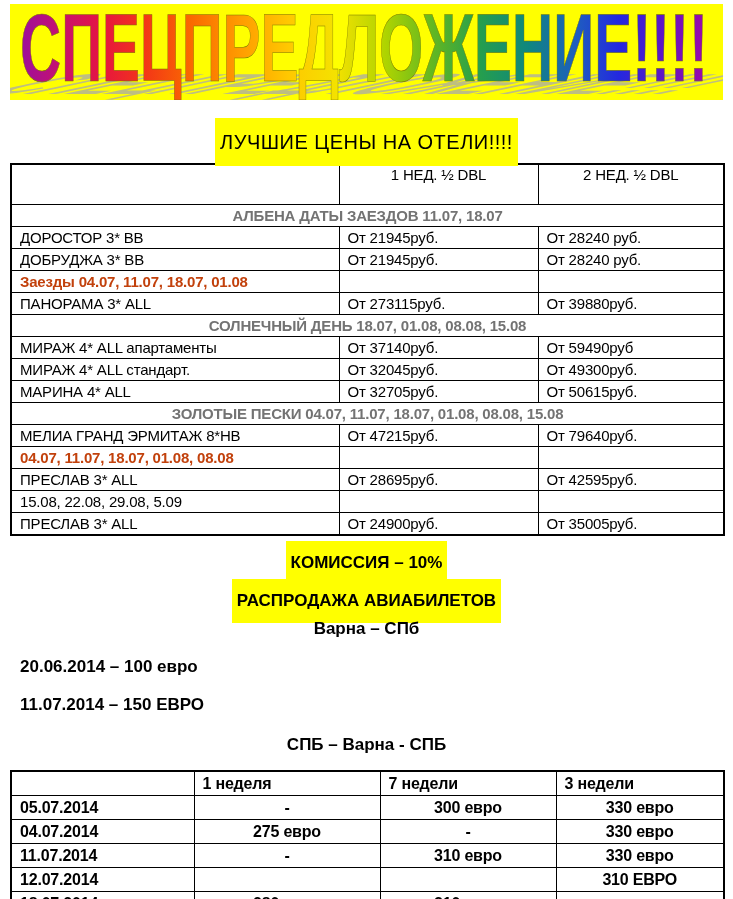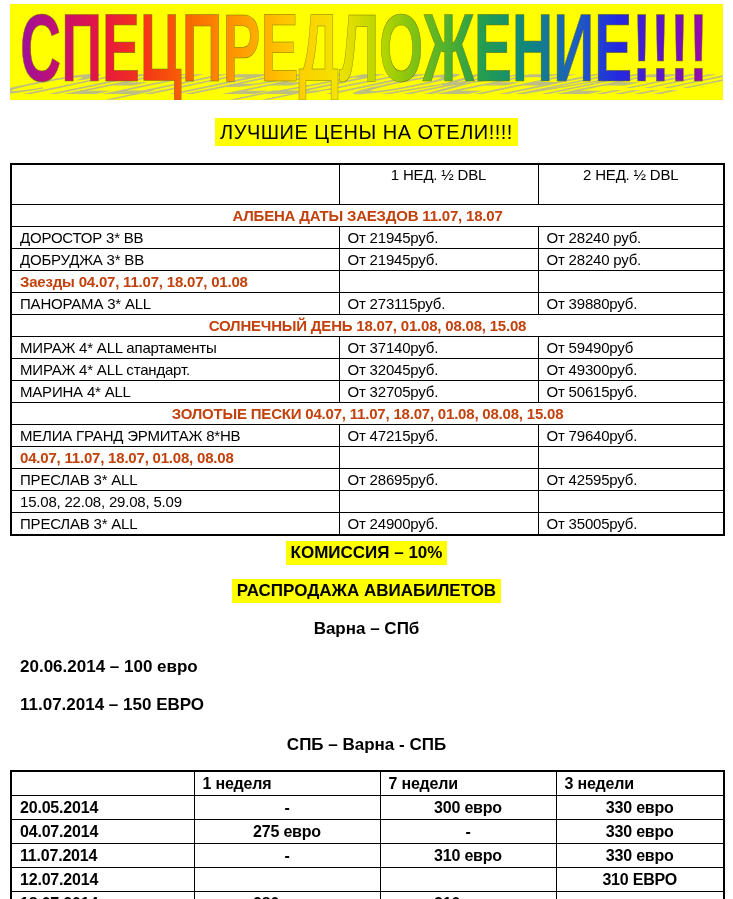--- a/index.html
+++ b/index.html
@@ -5,28 +5,28 @@
   html,body{margin:0;padding:0;background:#ffffff;}
   body{width:733px;height:899px;font-family:"Liberation Sans",sans-serif;color:#000;overflow:hidden;}
   .page{padding:0 10px;}
 
   
   .banner{margin-top:4px;width:713px;height:96px;}
   .banner svg{display:block;}
 
   
   .subtitle{margin-top:18px;text-align:center;font-size:20px;letter-spacing:0.5px;height:26px;line-height:26px;}
-  .hl{background:#FFFF00;padding:1px 5px;display:inline-block;}
+  .hl{background:#FFFF00;padding:11px 5px;display:inline-block;}
 
   
   table{border-collapse:collapse;width:713px;table-layout:fixed;}
   table.hotels{margin-top:19px;border:2px solid #000;}
   table.hotels td,table.hotels th{border:1px solid #000;font-size:15px;font-weight:400;padding:1px 8px;height:19px;overflow:hidden;white-space:nowrap;text-align:left;letter-spacing:-0.2px;}
   table.hotels th{height:37px;vertical-align:top;text-align:center;padding-top:1px;}
-  table.hotels td.section{color:#c2410c;font-weight:700;text-align:center;}
+  table.hotels td.section{color:#737373;font-weight:700;text-align:center;}
   table.hotels td.blue-dates{color:#c2410c;font-weight:700;}
 
   
   .commission{margin-top:5px;text-align:center;font-size:17px;font-weight:700;height:22px;line-height:22px;}
   .sale{margin-top:16px;text-align:center;font-size:17px;font-weight:700;height:22px;line-height:22px;}
   .center-heading{margin-top:18px;text-align:center;font-size:17px;font-weight:700;height:20px;line-height:20px;}
   .date-line{margin-top:18px;text-align:left;font-size:17px;font-weight:700;height:20px;line-height:20px;padding-left:10px;}
   .spb-heading{margin-top:20px;}
 
   
@@ -183,21 +183,21 @@
     <thead>
       <tr>
         <th></th>
         <th>1 неделя</th>
         <th>7 недели</th>
         <th>3 недели</th>
       </tr>
     </thead>
     <tbody>
         <tr>
-          <td class="date-cell">20.05.2014</td>
+          <td class="date-cell">05.07.2014</td>
           <td>-</td>
           <td>300 евро</td>
           <td>330 евро</td>
         </tr>
         <tr>
           <td class="date-cell">04.07.2014</td>
           <td>275 евро</td>
           <td>-</td>
           <td>330 евро</td>
         </tr>

